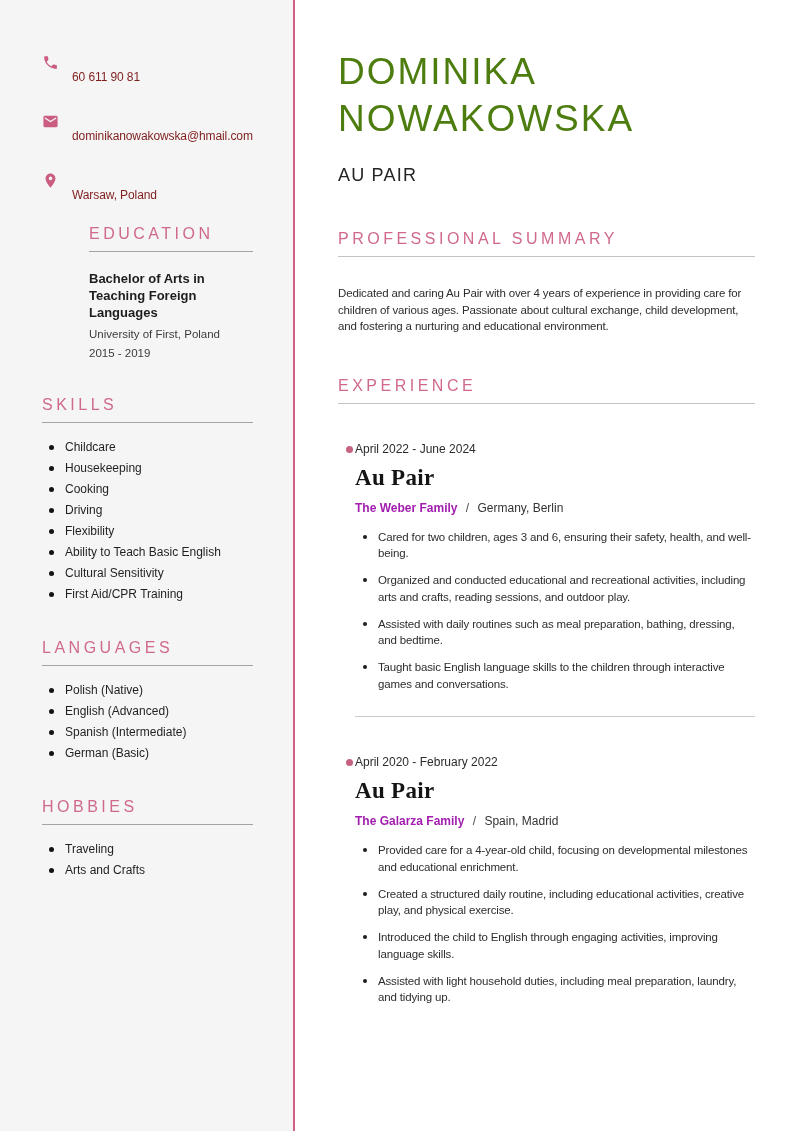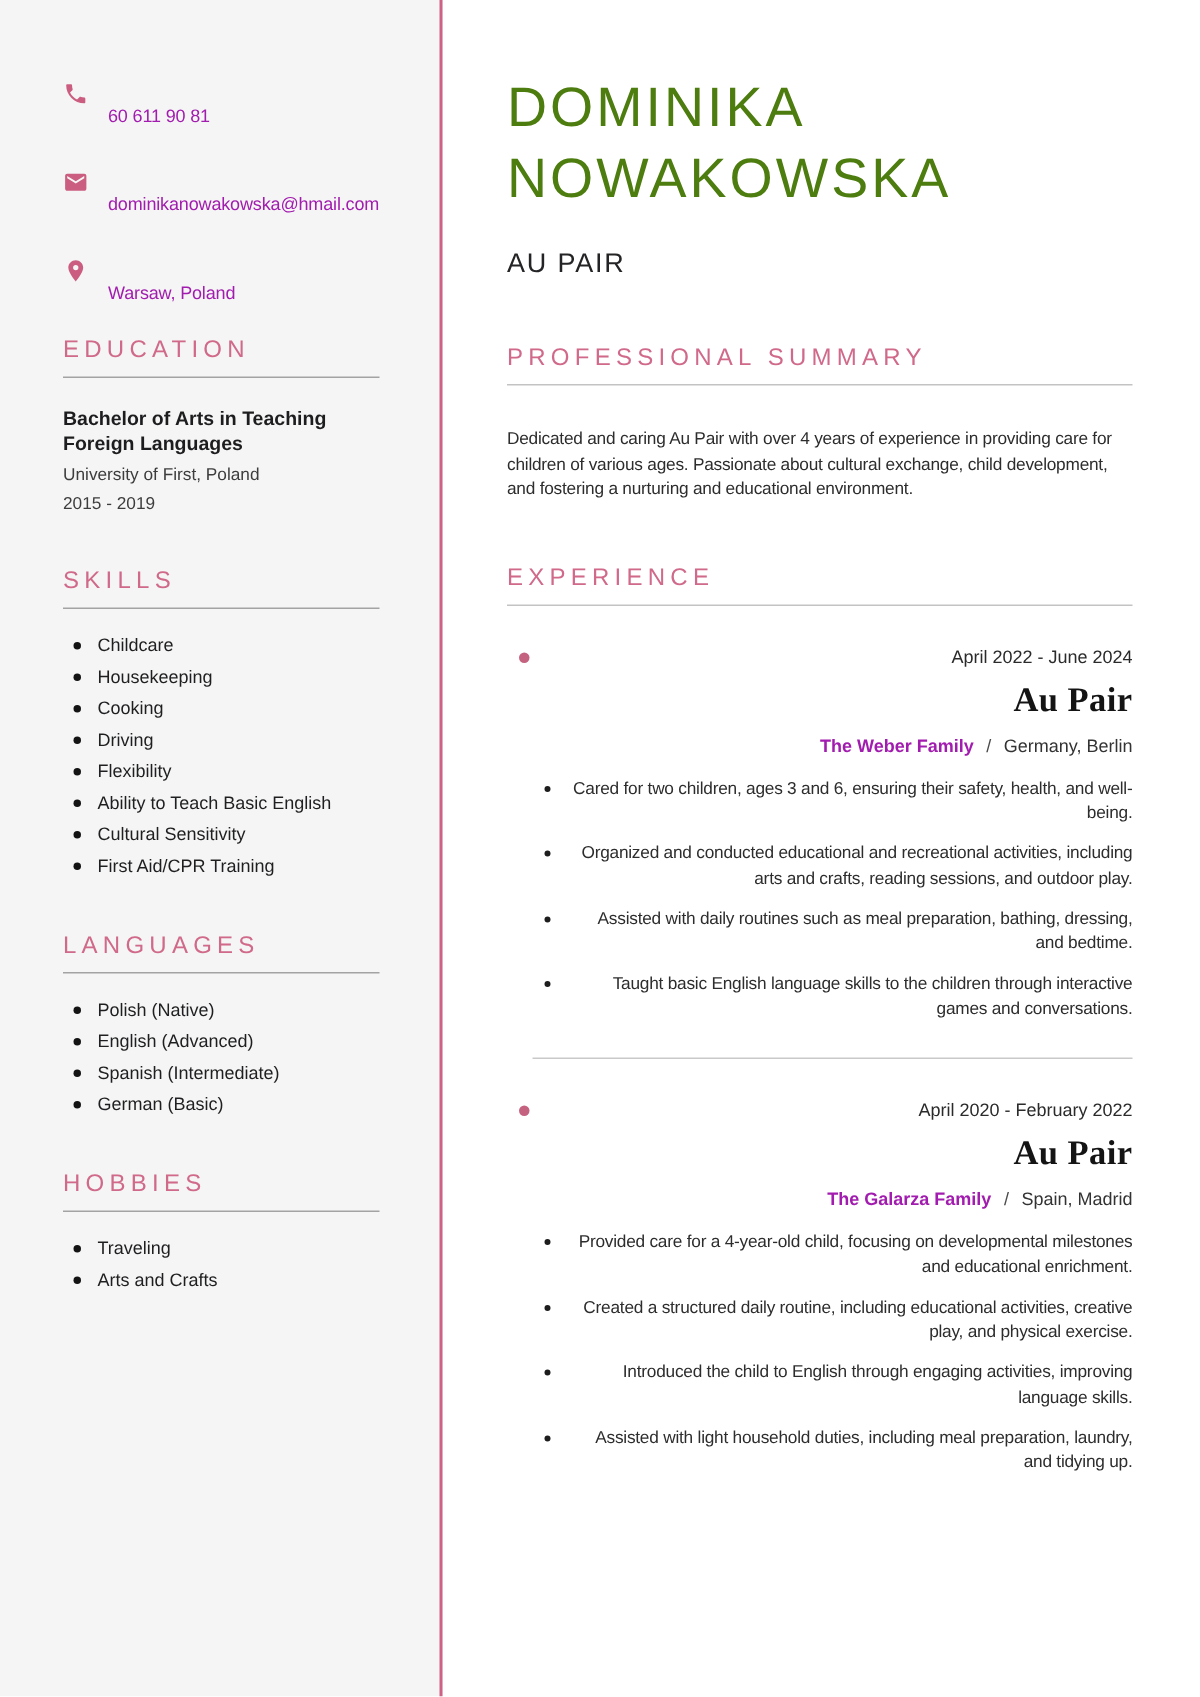--- a/index.html
+++ b/index.html
@@ -14,29 +14,29 @@
 
   
   .sidebar {
     width: 295px; flex-shrink: 0;
     background: #f4f5f4;
     border-right: 2px solid #cf6186;
     padding: 45px 40px 40px 42px;
   }
   .contact-row { display: flex; align-items: center; gap: 13px; margin-bottom: 20px; }
   .contact-row svg { flex-shrink: 0; }
-  .contact-text { font-size: 12px; color: #a21caf; letter-spacing: -0.1px; margin-top: 25px; }
+  .contact-text { font-size: 12px; color: #7f1d1d; letter-spacing: -0.1px; margin-top: 25px; }
 
   .side-heading {
     font-size: 16px; font-weight: 400;
     color: #d0698a; letter-spacing: 3.5px;
     margin: 0; padding-bottom: 8px;
     border-bottom: 1px solid #a3a3a3;
   }
-  .sec-education { margin-top: 23px; }
+  .sec-education { margin-top: 23px; margin-left: 47px; }
   .sec-skills, .sec-languages, .sec-hobbies { margin-top: 37px; }
 
   .degree { font-size: 13px; font-weight: 700; color: #1d1d1f; line-height: 1.32; margin-top: 18px; }
   .school { font-size: 11.5px; color: #3d3d3d; margin-top: 7px; }
   .years  { font-size: 11.5px; color: #3d3d3d; margin-top: 7px; }
 
   .side-list { list-style: none; margin: 16px 0 0; padding: 0; }
   .side-list li {
     position: relative; padding-left: 23px;
     font-size: 12px; color: #1f1f21; line-height: 16px;
@@ -65,21 +65,21 @@
     margin: 0; padding-bottom: 8px;
     border-bottom: 1px solid #c3c3c3;
   }
   .sec-summary { margin-top: 44px; }
   .sec-experience { margin-top: 42px; }
   .summary-text {
     margin-top: 28px; font-size: 11.5px; letter-spacing: -0.15px;
     line-height: 16.5px; color: #2d2d2d;
   }
 
-  .entry { padding-left: 17px; margin-top: 27px; text-align: right; }
+  .entry { padding-left: 17px; margin-top: 38px; }
   .date-row { position: relative; font-size: 12px; color: #2b2b2b; }
   .date-dot {
     position: absolute; left: -9px; top: 4px;
     width: 7px; height: 7px; border-radius: 50%; background: #c4627f;
   }
   .entry-title {
     font-family: "Liberation Serif", serif;
     font-size: 23px; font-weight: 700; color: #141414;
     margin: 9px 0 0; letter-spacing: 0.3px;
   }

